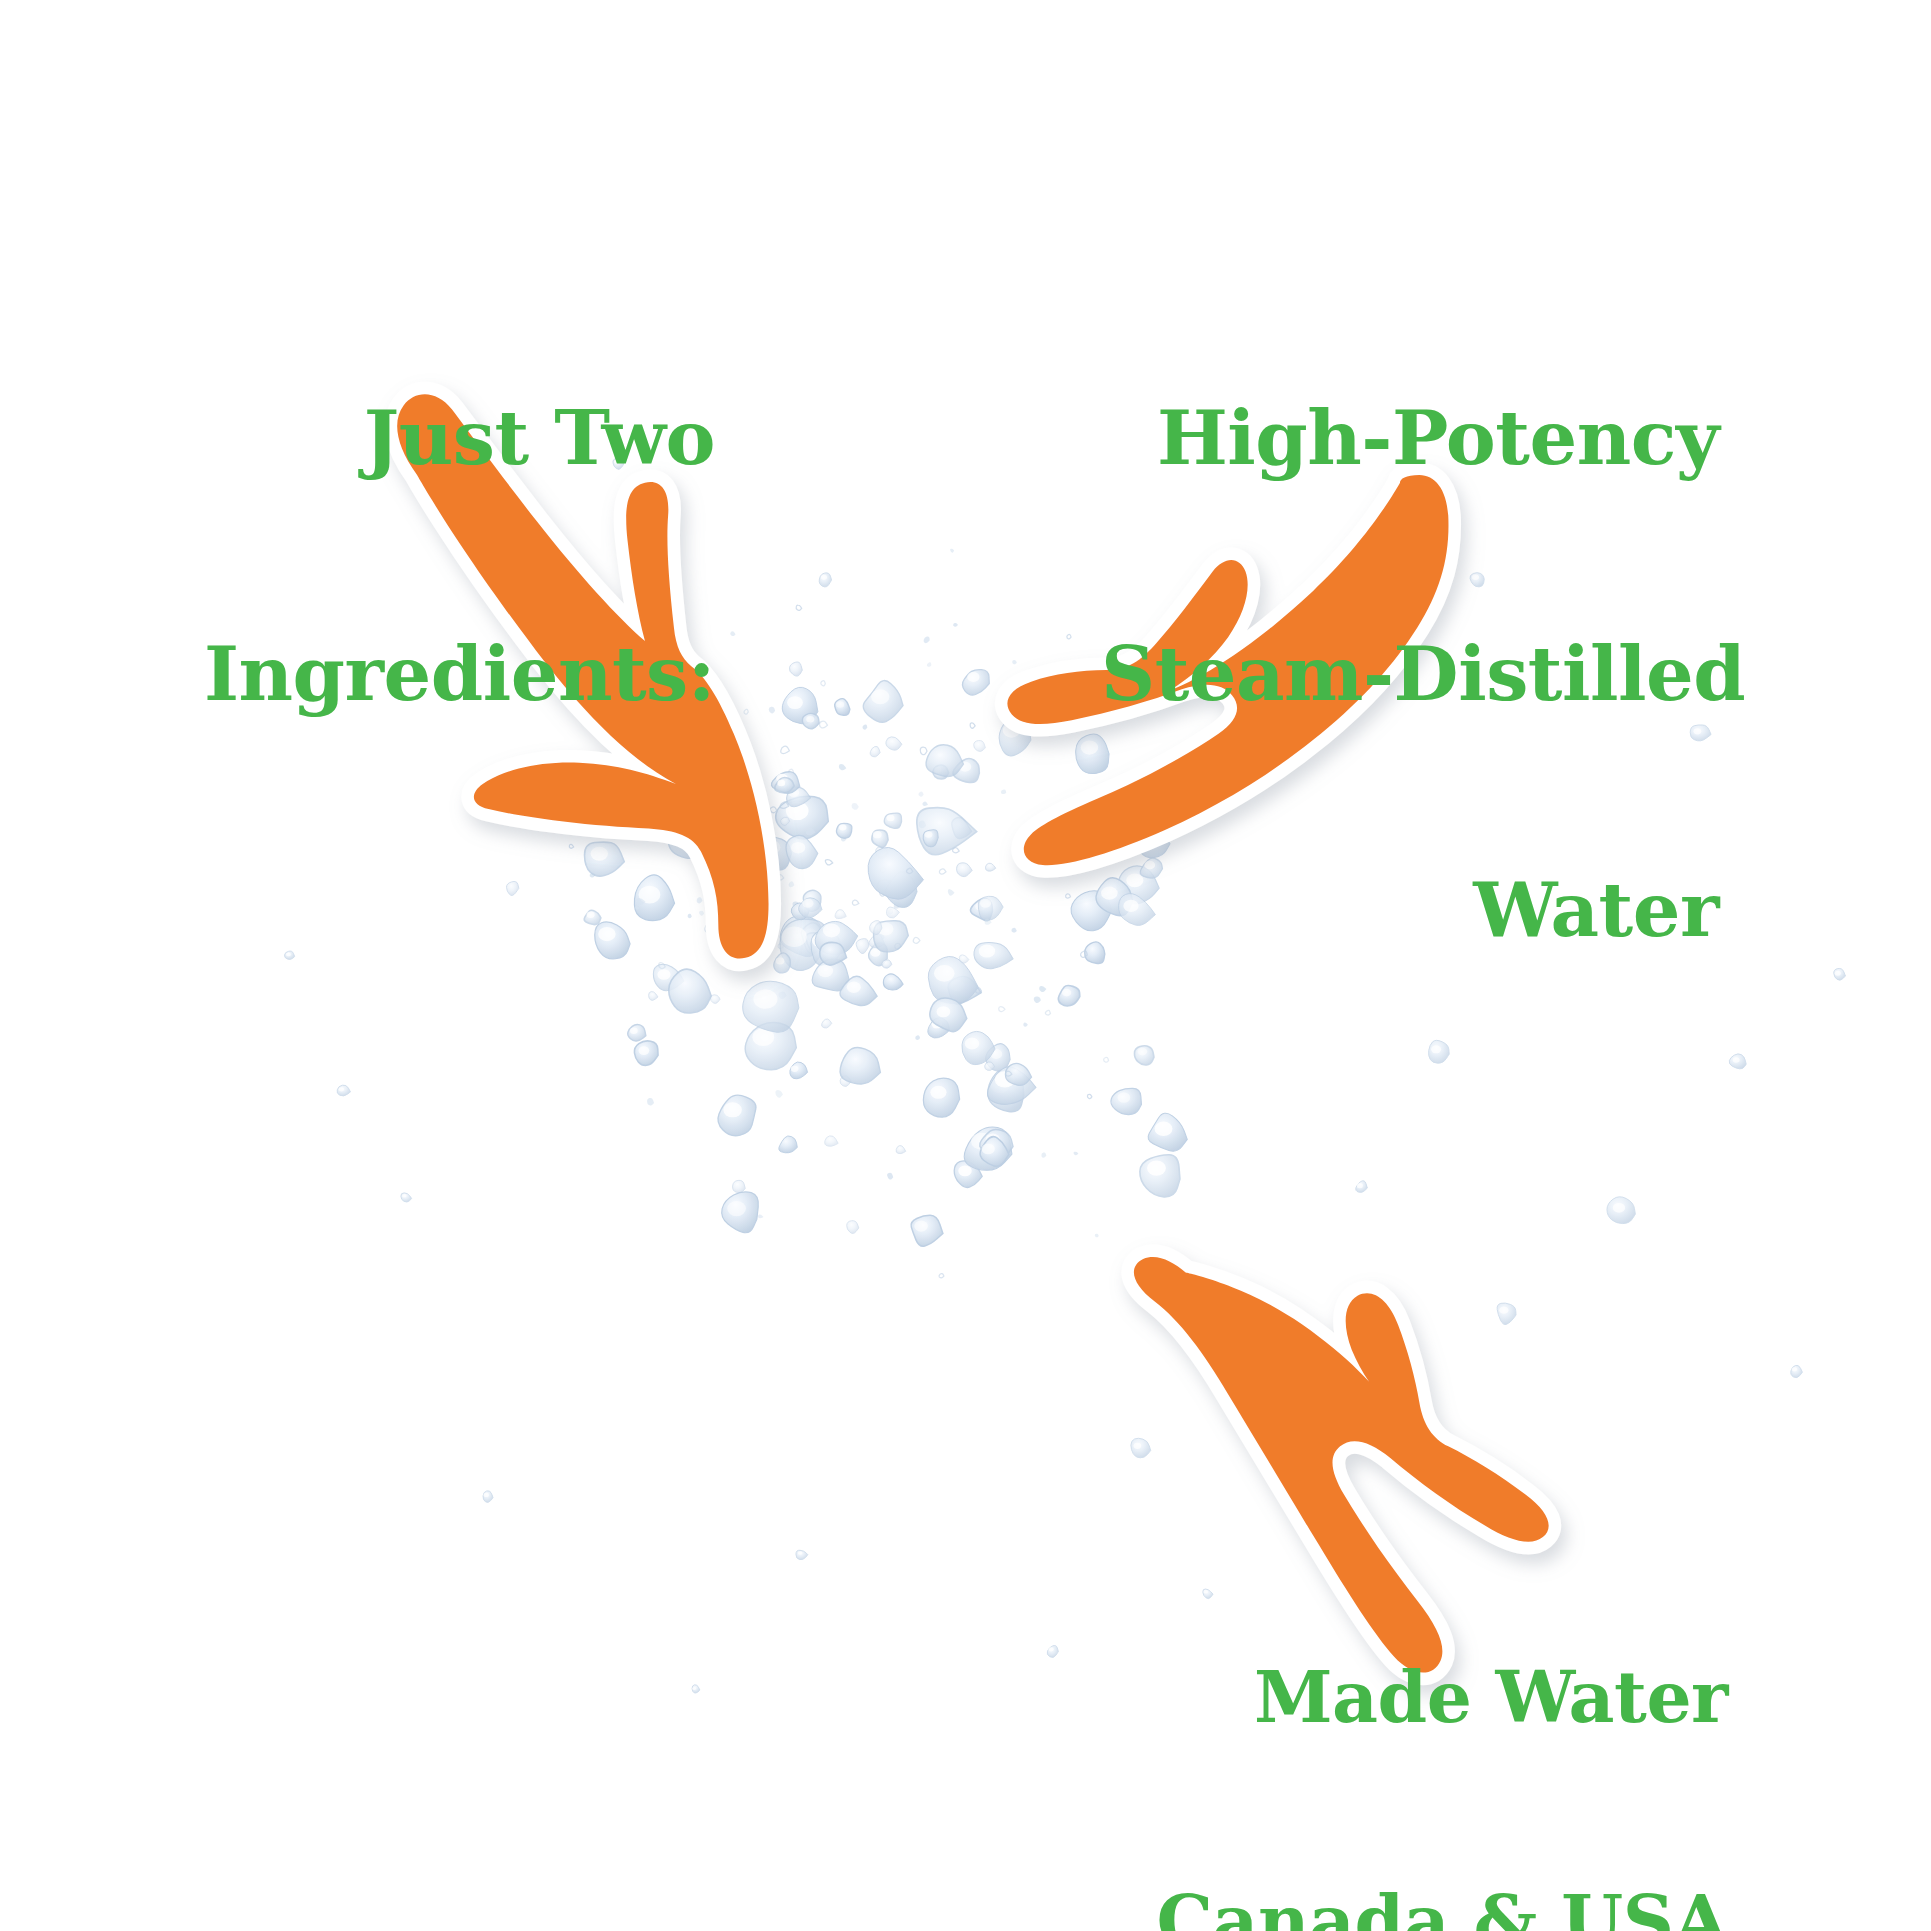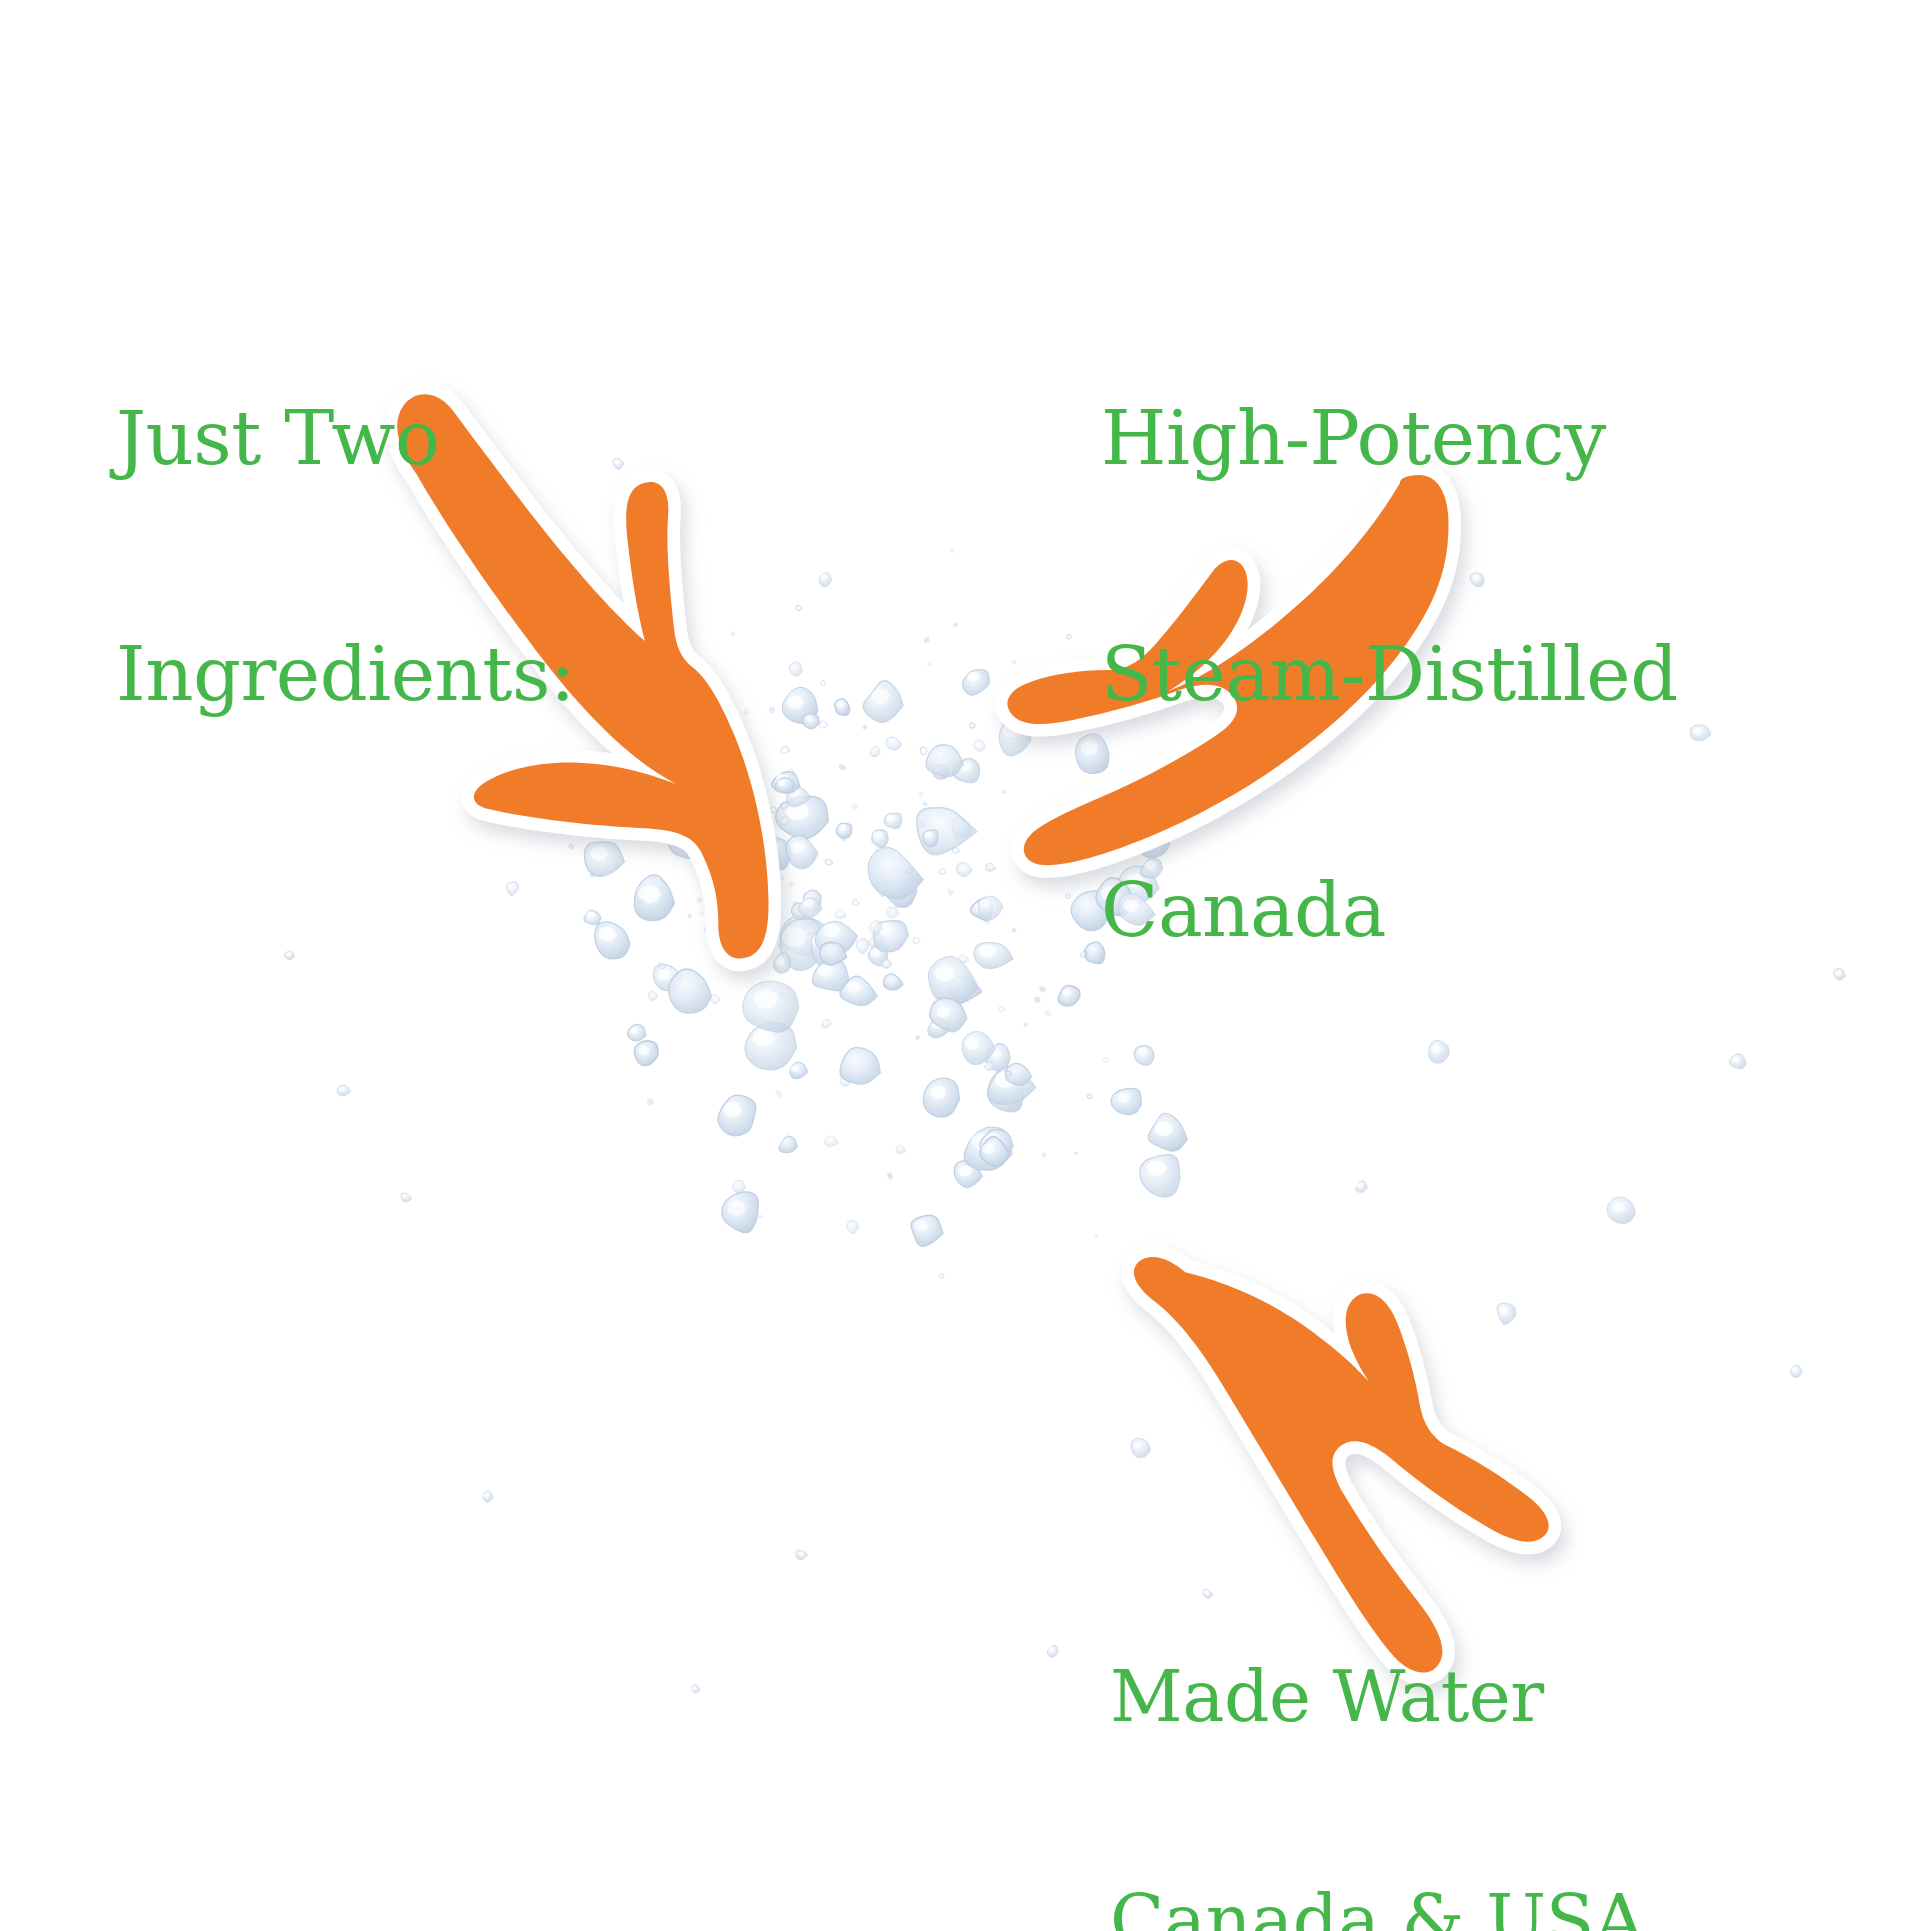--- a/index.html
+++ b/index.html
@@ -23,24 +23,24 @@
     pointer-events: none;
   }
   #arrow-layer {
     position: absolute;
     left: 0; top: 0;
     width: 1931px;
     height: 1931px;
   }
   .callout {
     position: absolute;
-    text-align: left;
+    text-align: right;
     color: #45b649;
     font-family: "DejaVu Serif", serif;
-    font-weight: normal;
+    font-weight: bold;
     letter-spacing: -0.5px;
     line-height: 1.05;
     white-space: pre;
     -webkit-font-smoothing: antialiased;
   }
   .callout .ln { display: block; }
 
   #callout-ingredients {
     left: 116px;
     top: 241px;
@@ -569,21 +569,21 @@
   </svg>
 
   <div class="callout" id="callout-ingredients">
     <span class="ln">Just Two</span>
     <span class="ln">Ingredients:</span>
   </div>
 
   <div class="callout" id="callout-steam">
     <span class="ln">High-Potency</span>
     <span class="ln">Steam-Distilled</span>
-    <span class="ln">Canada</span>
+    <span class="ln">Water</span>
   </div>
 
   <div class="callout" id="callout-origin">
     <span class="ln">Made Water</span>
     <span class="ln">Canada &amp; USA</span>
     
   </div>
 
 </div>
 

